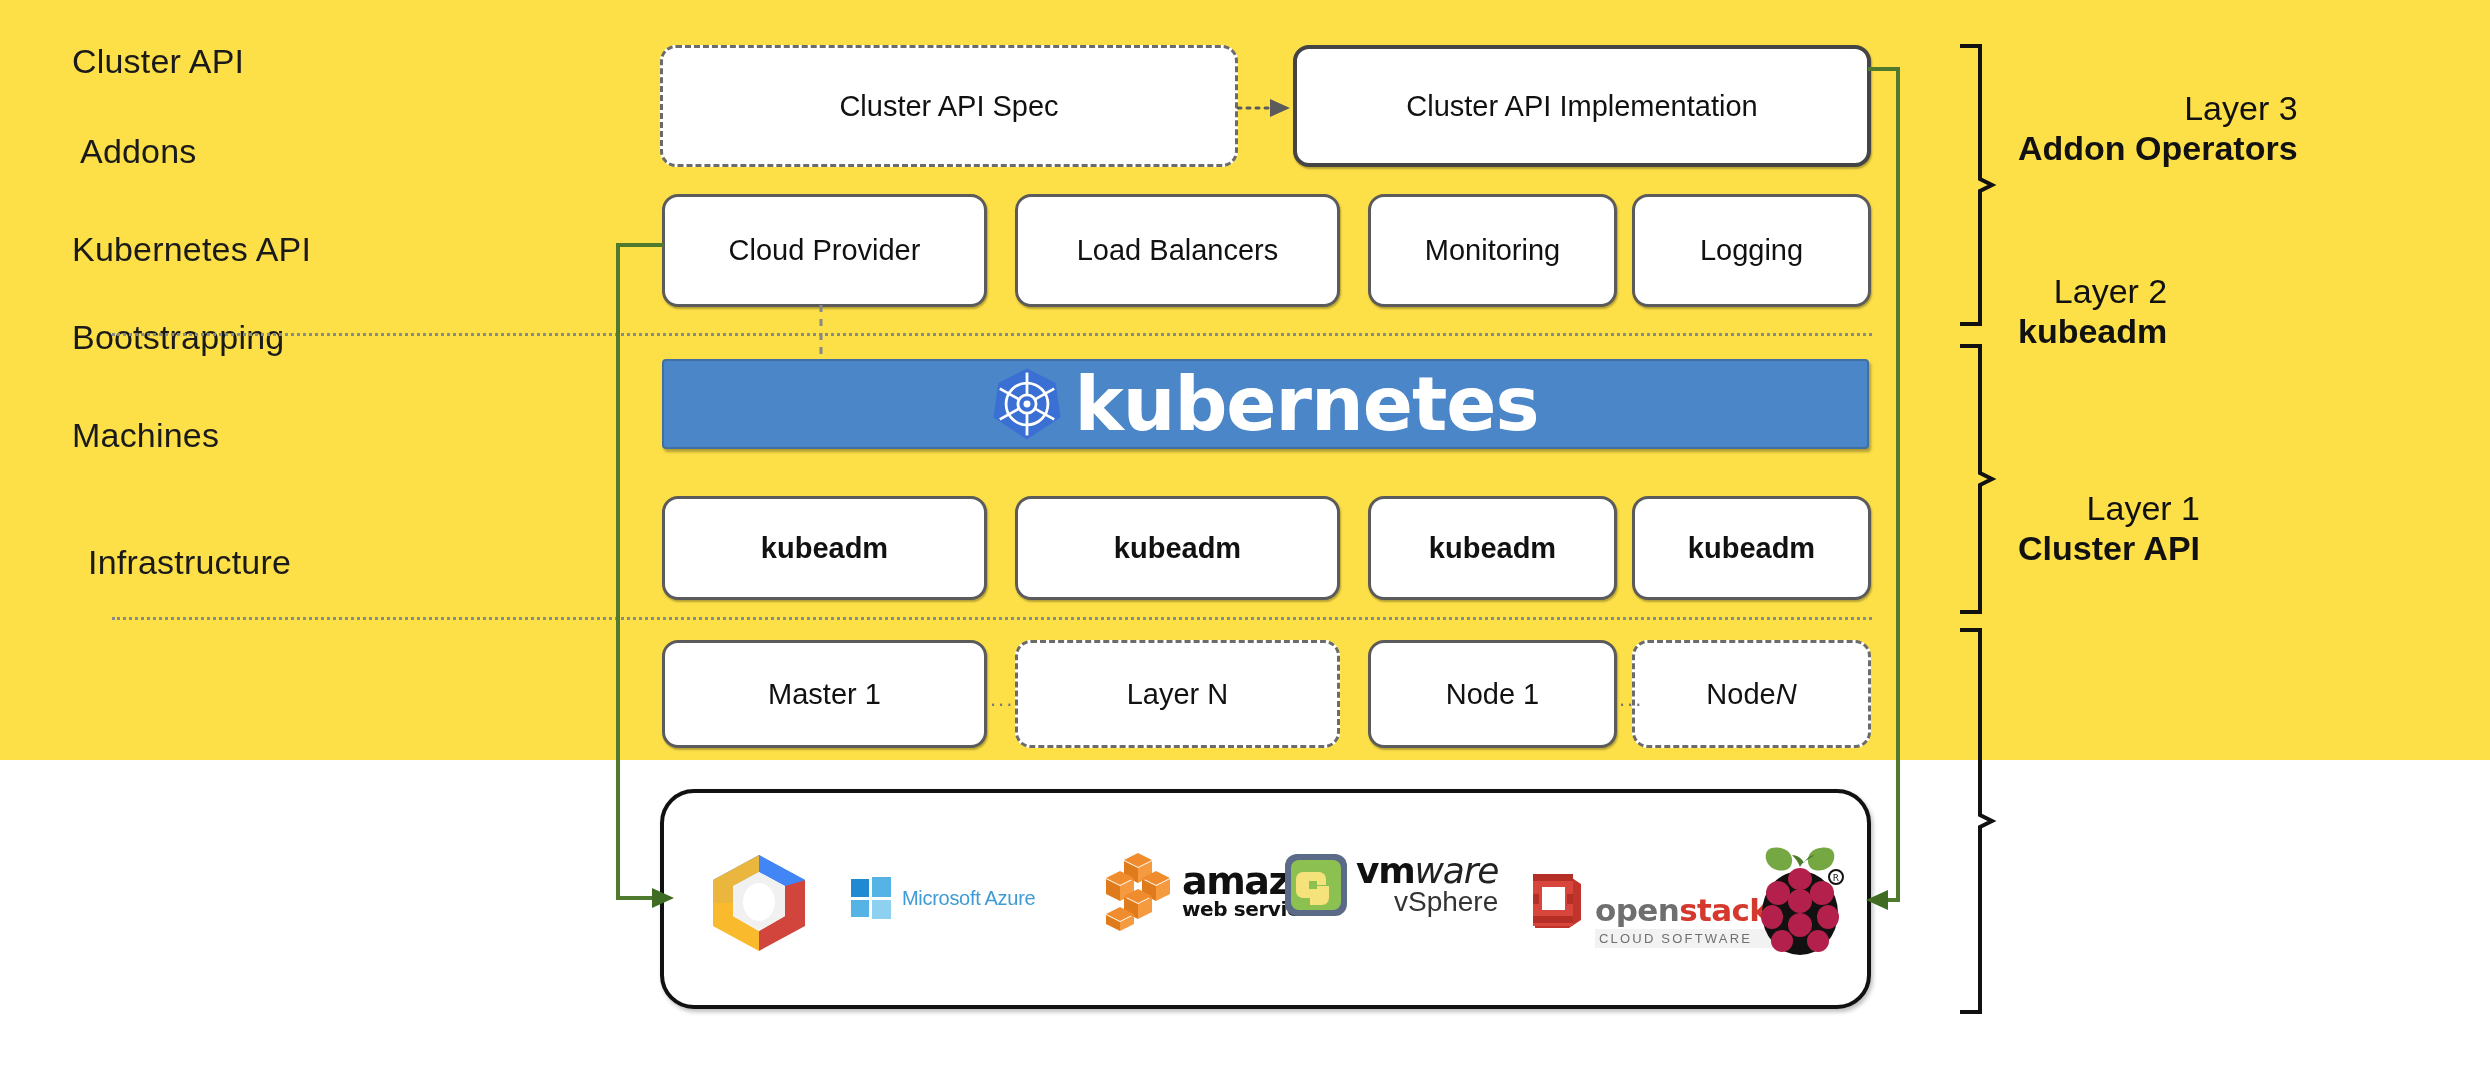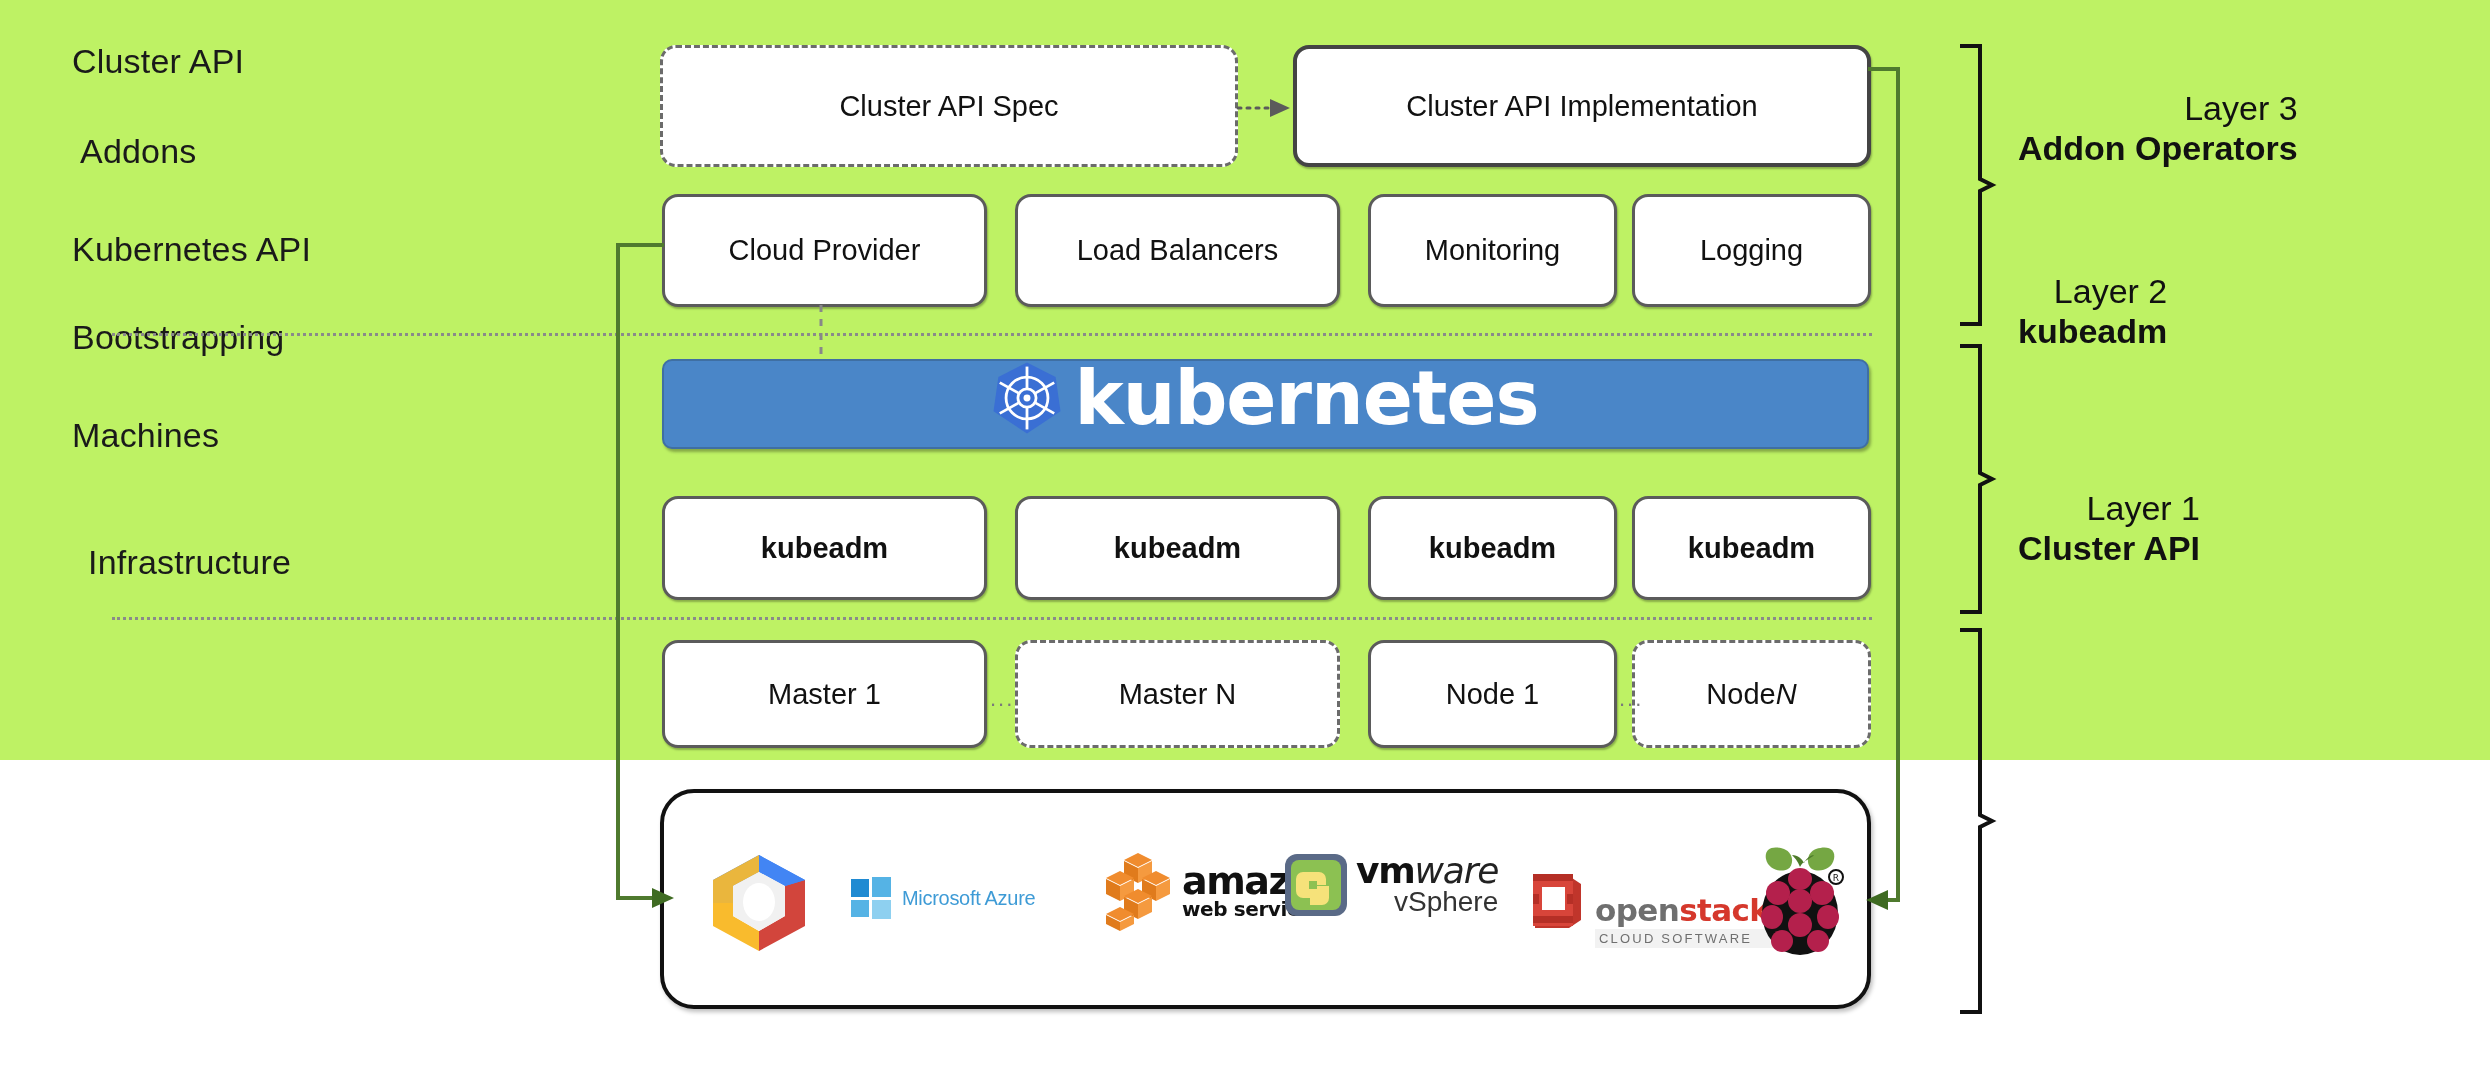--- a/index.html
+++ b/index.html
@@ -1,17 +1,17 @@
 <!DOCTYPE html>
 <html><head>
 <meta charset="utf-8">
 <style>
   html,body{margin:0;padding:0;background:#ffffff;}
   body{width:2490px;height:1076px;font-family:"Liberation Sans",sans-serif;overflow:hidden;}
-  #stage{position:relative;width:2490px;height:760px;background:#bef264;}
+  #stage{position:relative;width:2490px;height:760px;background:#fde047;}
 
   
   .row-label{
     position:absolute;
     font-family:"Liberation Sans",sans-serif;
     font-size:34px;
     font-weight:300;
     color:#1a1a1a;
     letter-spacing:.2px;
     white-space:nowrap;
@@ -63,24 +63,24 @@
     border:4px solid #111;
     border-radius:34px;
     box-shadow:2px 3px 4px rgba(0,0,0,.25);
   }
 
   
   .k8sbar{
     position:absolute;
     box-sizing:border-box;
     background:#4a86c8;
-    border-radius:10px;
+    border-radius:4px;
     border:2px solid #3f6fa3;
     display:flex;
-    align-items:flex-start;
+    align-items:center;
     justify-content:center;
     box-shadow:2px 3px 3px rgba(0,0,0,.3);
   }
   .k8s-word{
     font-family:"DejaVu Sans",sans-serif;
     font-weight:bold;
     font-size:74px;
     color:#ffffff;
     letter-spacing:-1px;
     line-height:1;
@@ -177,21 +177,21 @@
     </svg>
     <span class="k8s-word">kubernetes</span>
   </div>
 
   <div class="box bold" style="left:662px;top:496px;width:325px;height:104px;">kubeadm</div>
   <div class="box bold" style="left:1015px;top:496px;width:325px;height:104px;">kubeadm</div>
   <div class="box bold" style="left:1368px;top:496px;width:249px;height:104px;">kubeadm</div>
   <div class="box bold" style="left:1632px;top:496px;width:239px;height:104px;">kubeadm</div>
 
   <div class="box" style="left:662px;top:640px;width:325px;height:108px;">Master 1</div>
-  <div class="box dashed" style="left:1015px;top:640px;width:325px;height:108px;">Master N</div>
+  <div class="box dashed" style="left:1015px;top:640px;width:325px;height:108px;">Layer N</div>
   <div class="box" style="left:1368px;top:640px;width:249px;height:108px;">Node 1</div>
   <div class="box dashed" style="left:1632px;top:640px;width:239px;height:108px;">
     <span>Node </span>
       <em>N</em>
   </div>
 
   <div class="ellip" style="left:990px;top:688px;">...</div>
   <div class="ellip" style="left:1619px;top:688px;">...</div>
 
   <div class="infra" style="left:660px;top:789px;width:1211px;height:220px;">

